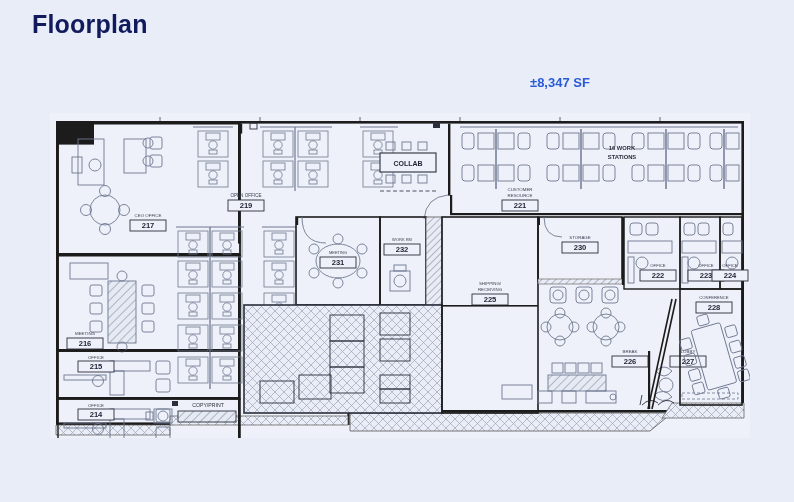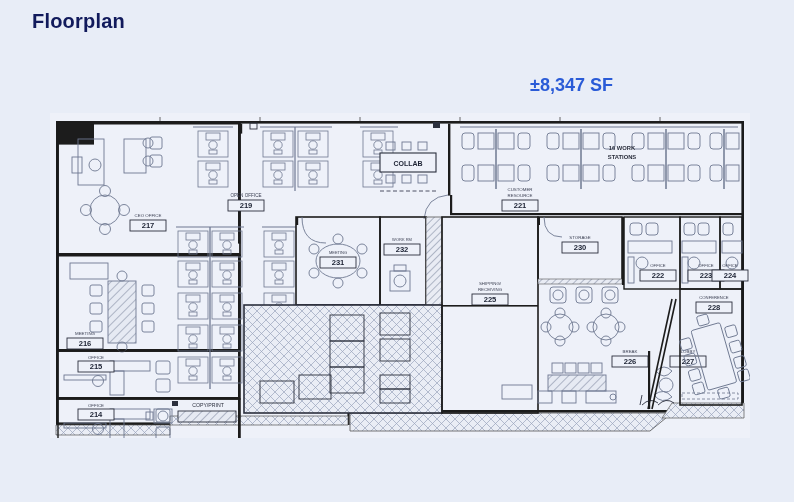--- a/index.html
+++ b/index.html
@@ -5,25 +5,25 @@
   html,body{margin:0;padding:0;}
   body{
     width:794px;height:502px;overflow:hidden;
     background:#e8edf7;
     font-family:"Liberation Sans","DejaVu Sans",sans-serif;
   }
   #page{position:relative;width:794px;height:502px;}
 
   #title{
     position:absolute;left:32px;top:10px;
-    font-size:20px;font-weight:bold;color:#111a5c;letter-spacing:.2px;
+    font-size:25px;font-weight:bold;color:#111a5c;letter-spacing:.2px;
   }
   #sf{
     position:absolute;left:530px;top:75px;
-    font-size:18px;font-weight:bold;color:#2a5bd7;
+    font-size:13px;font-weight:bold;color:#2a5bd7;
   }
 
   
   #plan{
     position:absolute;left:50px;top:113px;width:700px;height:325px;
     background:#eef1f9;
   }
   #plan svg{display:block;}
 </style>
 </head>

